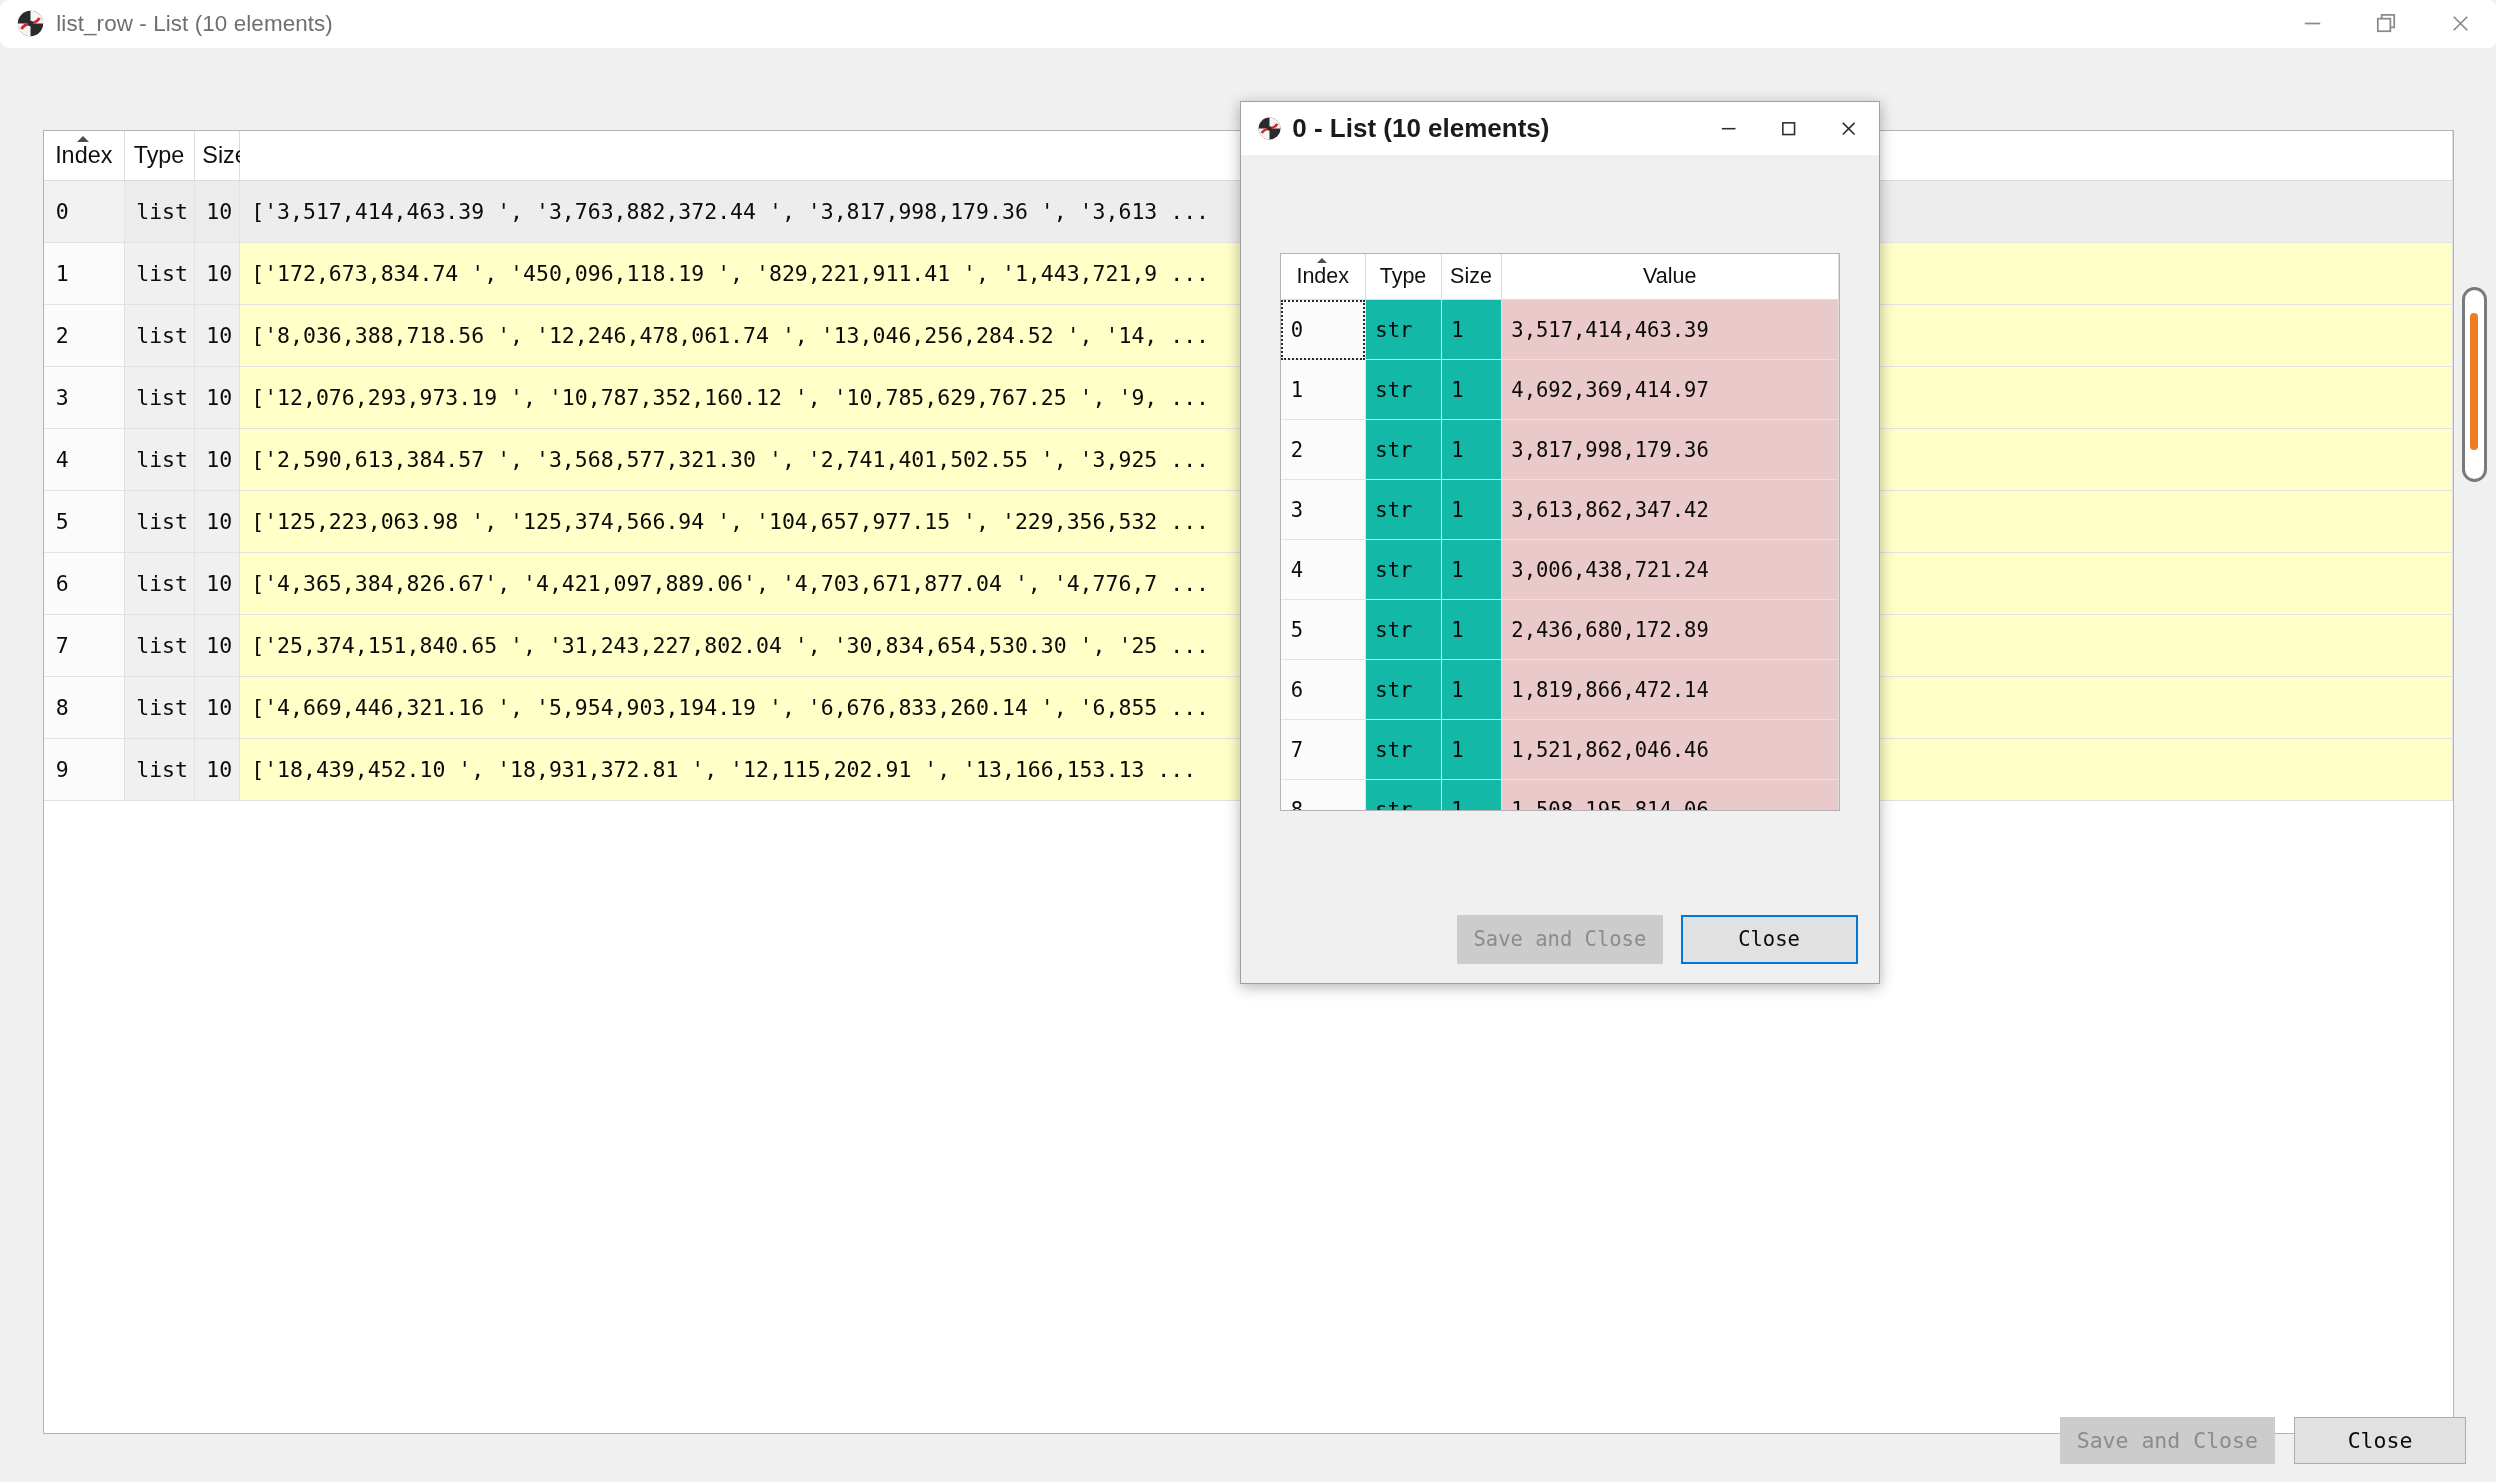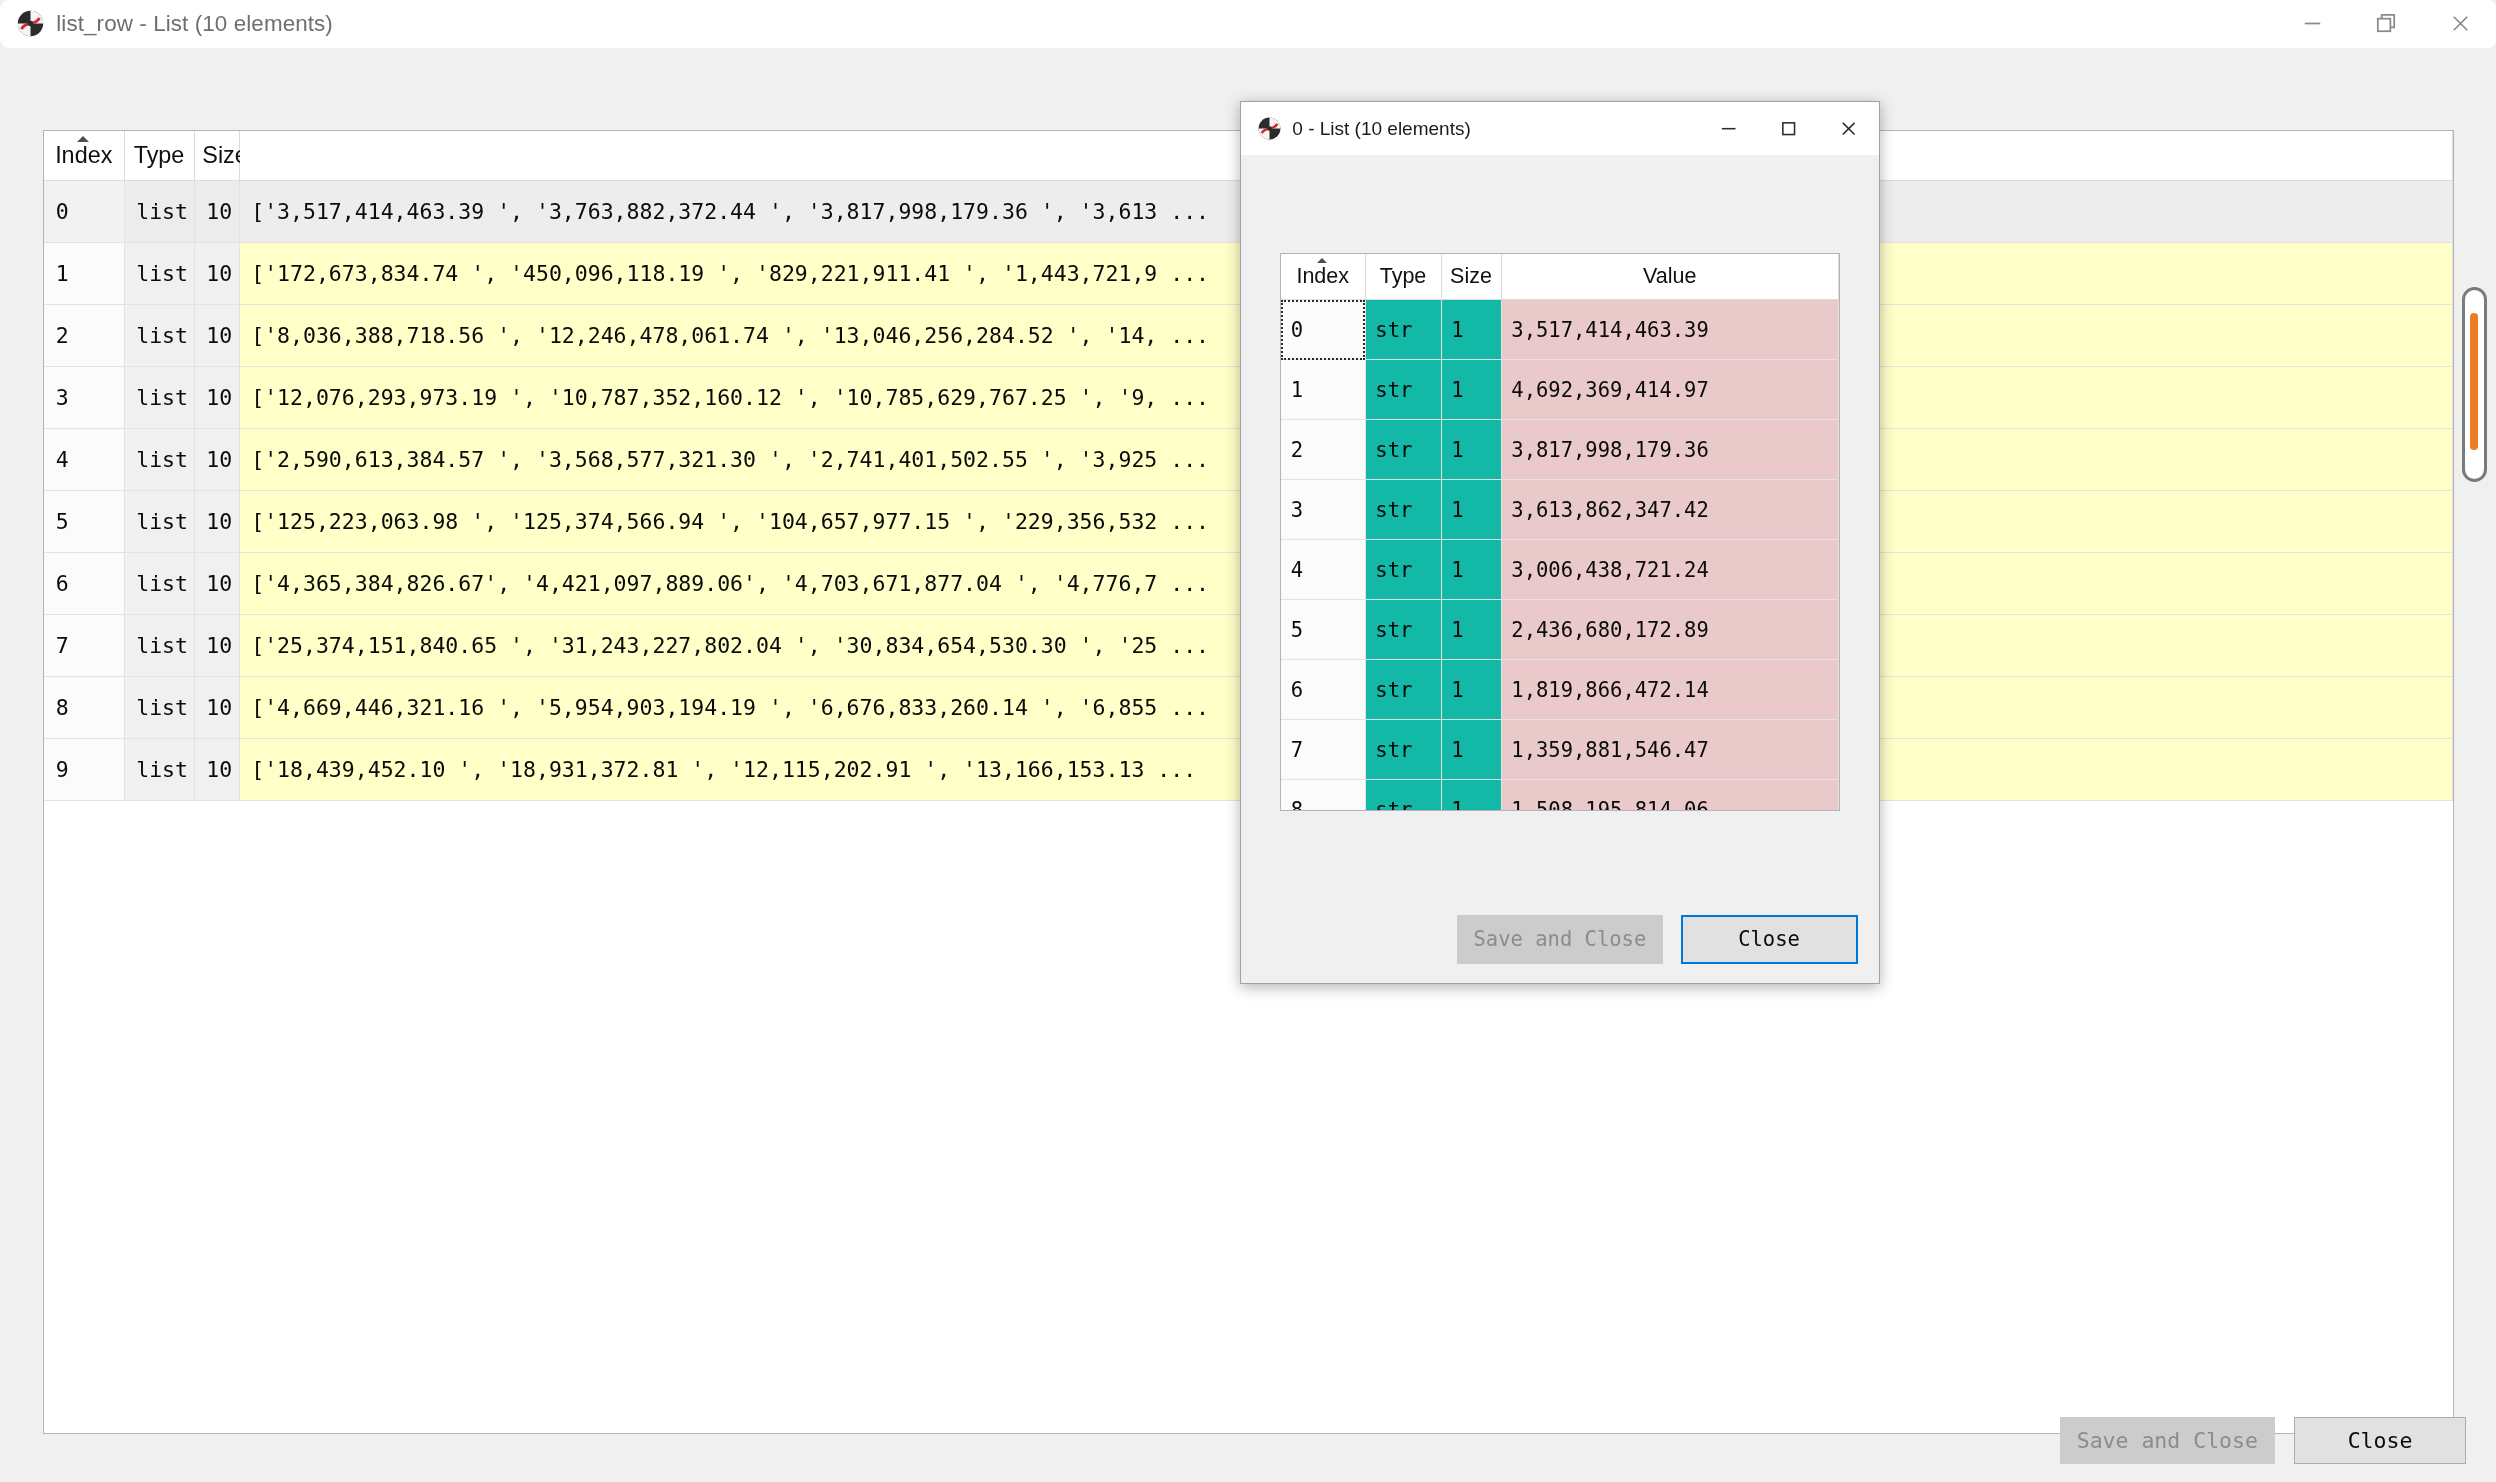--- a/index.html
+++ b/index.html
@@ -177,23 +177,24 @@
     height: 53px;
     background: #ffffff;
     display: flex; align-items: center;
     flex: 0 0 auto;
   }
   #child-dialog .dlg-titlebar .app-icon {
     width: 25px; height: 25px;
     margin-left: 15.6px; margin-right: 10.7px;
   }
   #child-dialog .dlg-title-text {
-    font-size: 19px;
+    font-size: 26px;
     color: #1b1b1b;
     white-space: nowrap;
+    font-weight: bold;
   }
   #child-dialog .dlg-win-btn {
     width: 60px; height: 53px;
     display: flex; align-items: center; justify-content: center;
   }
 
   .dlg-body {
     flex: 1 1 auto;
     position: relative;
     background: #f0f0f0;
@@ -489,21 +490,21 @@
           <tr>
             <td class="dcell-index">6</td>
             <td class="dcell-type">str</td>
             <td class="dcell-size">1</td>
             <td class="dcell-value">1,819,866,472.14</td>
           </tr>
           <tr>
             <td class="dcell-index">7</td>
             <td class="dcell-type">str</td>
             <td class="dcell-size">1</td>
-            <td class="dcell-value">1,359,881,546.47</td>
+            <td class="dcell-value">1,521,862,046.46</td>
           </tr>
           <tr>
             <td class="dcell-index">8</td>
             <td class="dcell-type">str</td>
             <td class="dcell-size">1</td>
             <td class="dcell-value">1,508,195,814.06</td>
           </tr>
 
         </tbody>
       </table>

